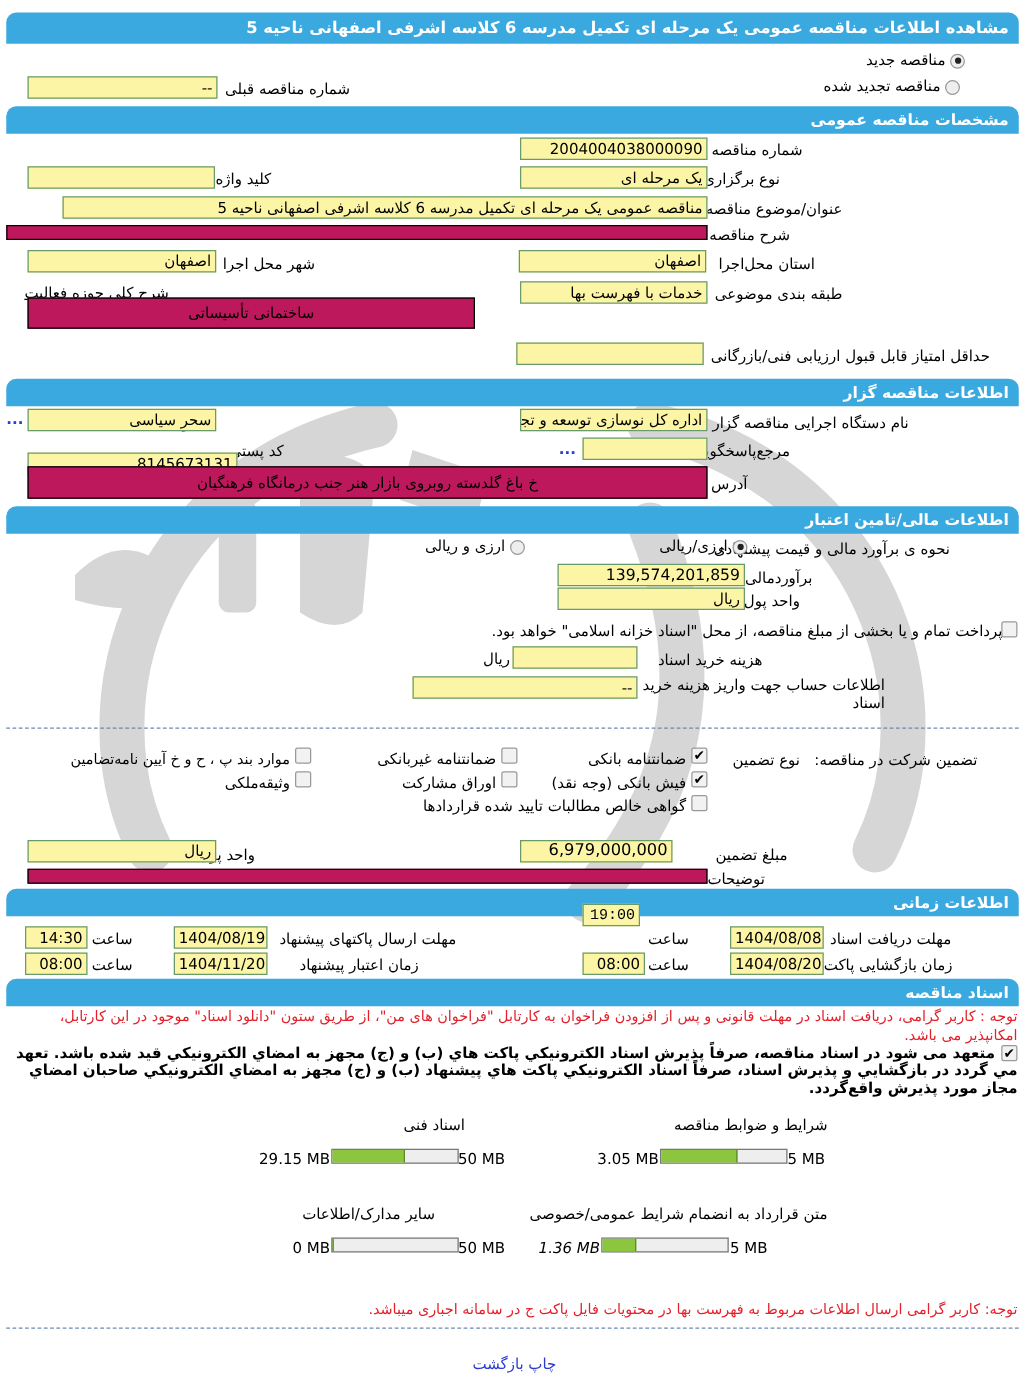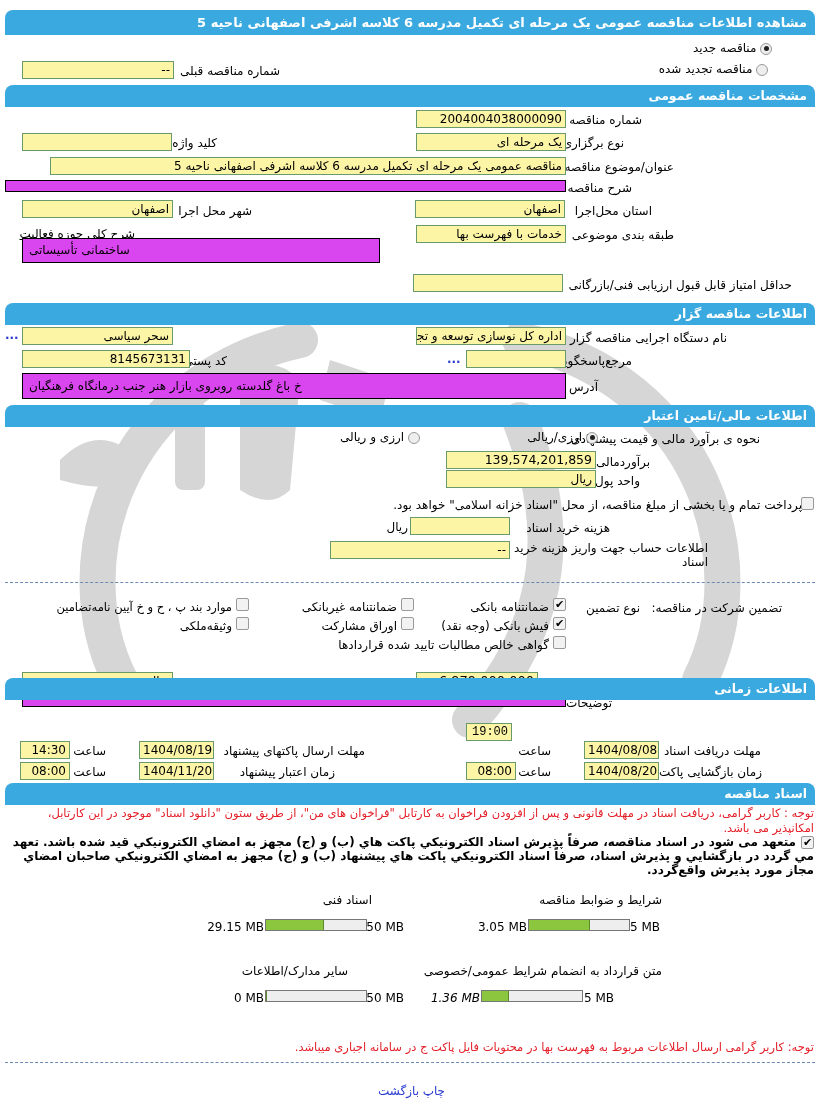--- a/index.html
+++ b/index.html
@@ -3,21 +3,21 @@
 <meta charset="utf-8">
 <style>
 *{box-sizing:border-box;margin:0;padding:0;}
 html,body{width:820px;height:1102px;background:#fff;overflow:hidden;}
 body{font-family:"DejaVu Sans","Liberation Sans",sans-serif;font-size:11.5px;color:#000;position:relative;direction:rtl;}
 .abs{position:absolute;white-space:nowrap;}
 .hdr{position:absolute;left:5px;width:810px;height:22px;background:#3aa9e0;border-radius:8px 8px 0 0;color:#fff;font-weight:bold;font-size:12.5px;padding:3px 8px 0 0;text-align:right;}
 .hdr.title{top:10px;height:25px;font-size:13px;padding-top:5px;}
 .fld{position:absolute;height:18px;background:#fcf5a6;border:1px solid #6a9a6a;font-size:12px;padding:0 3px;line-height:16px;overflow:hidden;white-space:nowrap;text-align:right;direction:rtl;}
 .fld.ltr{direction:ltr;text-align:right;}
-.box{position:absolute;background:#d946ef;border:1px solid #000;font-size:12px;padding:0 6px;text-align:left;overflow:hidden;white-space:nowrap;}
+.box{position:absolute;background:#be185d;border:1px solid #000;font-size:12px;padding:0 6px;text-align:center;overflow:hidden;white-space:nowrap;}
 .lbl{position:absolute;white-space:nowrap;font-size:12px;text-align:right;}
 .radio{display:inline-block;width:12px;height:12px;border-radius:50%;border:1px solid #999;background:#eee;vertical-align:middle;position:relative;}
 .radio.on::after{content:"";position:absolute;left:2.5px;top:2.5px;width:5px;height:5px;border-radius:50%;background:#222;}
 .cb{position:absolute;width:13px;height:13px;border:1px solid #999;border-radius:2px;background:#f2f2f2;font-size:11px;line-height:11px;text-align:center;color:#000;}
 .dots{position:absolute;color:#2a3bd0;font-weight:bold;font-size:12px;}
 .dash{position:absolute;left:5px;width:810px;border-top:1px dashed #6a8ab0;}
 .red{color:#e4202a;}
 .bar{position:absolute;height:12px;border:1px solid #777;background:#eee;}
 .bar .fill{position:absolute;top:0;bottom:0;right:auto;left:0;background:#8cc63f;border-right:1px solid #5a8a2a;}
 .watermark{position:absolute;left:0;top:300px;width:820px;height:480px;pointer-events:none;}
@@ -88,21 +88,21 @@
 <div class="lbl" style="right:93px;top:331px;">نام دستگاه اجرایی مناقصه گزار</div>
 <div class="fld" style="left:416px;top:327px;width:150px;">اداره کل نوسازی  توسعه و تجهیز مدارس</div>
 <div class="lbl" style="right:647px;top:331px;">مسئول ثبت مناقصه</div>
 <div class="fld" style="left:22px;top:327px;width:151px;">سحر سیاسی</div>
 <div class="dots" style="left:5px;top:328px;">...</div>
 
 <div class="lbl" style="right:188px;top:354px;">مرجع‌پاسخگویی</div>
 <div class="fld" style="left:466px;top:350px;width:100px;"></div>
 <div class="dots" style="left:447px;top:352px;">...</div>
 <div class="lbl" style="right:593px;top:354px;">کد پستی</div>
-<div class="fld ltr" style="left:22px;top:350px;width:168px;">8145673131</div>
+<div class="fld ltr" style="left:22px;top:362px;width:168px;">8145673131</div>
 
 <div class="lbl" style="right:222px;top:380px;">آدرس</div>
 <div class="box" style="left:22px;top:373px;width:544px;height:26px;line-height:24px;">خ باغ گلدسته روبروی بازار هنر جنب درمانگاه فرهنگیان</div>
 
 <div class="hdr" style="top:405px;">اطلاعات مالی/تامین اعتبار</div>
 
 <div class="lbl" style="right:60px;top:432px;">نحوه ی برآورد مالی و قیمت پیشنهادی</div>
 <div class="abs" style="right:222px;top:430px;font-size:12px;">
   <span class="radio on"></span>
   <span>ارزی/ریالی</span>
@@ -150,21 +150,21 @@
 <div class="lbl" style="right:271px;top:638px;">گواهی خالص مطالبات تایید شده قراردادها</div>
 
 <div class="lbl" style="right:190px;top:677px;">مبلغ تضمین</div>
 <div class="fld ltr" style="left:416px;top:672px;width:122px;font-size:13px;">6,979,000,000</div>
 <div class="lbl" style="right:616px;top:677px;">واحد پول</div>
 <div class="fld" style="left:22px;top:672px;width:151px;">ریال</div>
 
 <div class="lbl" style="right:208px;top:696px;">توضیحات</div>
 <div class="box" style="left:22px;top:695px;width:544px;height:12px;"></div>
 
-<div class="hdr" style="top:678px;">اطلاعات زمانی</div>
+<div class="hdr" style="top:711px;">اطلاعات زمانی</div>
 
 <div class="lbl" style="right:59px;top:744px;">مهلت دریافت اسناد</div>
 <div class="fld ltr" style="left:584px;top:741px;width:75px;">1404/08/08</div>
 <div class="lbl" style="right:269px;top:744px;">ساعت</div>
 <div class="fld ltr" style="left:466px;top:723px;width:46px;font-family:Liberation Mono, monospace;">19:00</div>
 
 <div class="lbl" style="right:455px;top:744px;">مهلت ارسال پاکتهای پیشنهاد</div>
 <div class="fld ltr" style="left:139px;top:741px;width:75px;">1404/08/19</div>
 <div class="lbl" style="right:714px;top:744px;">ساعت</div>
 <div class="fld ltr" style="left:20px;top:741px;width:50px;">14:30</div>

